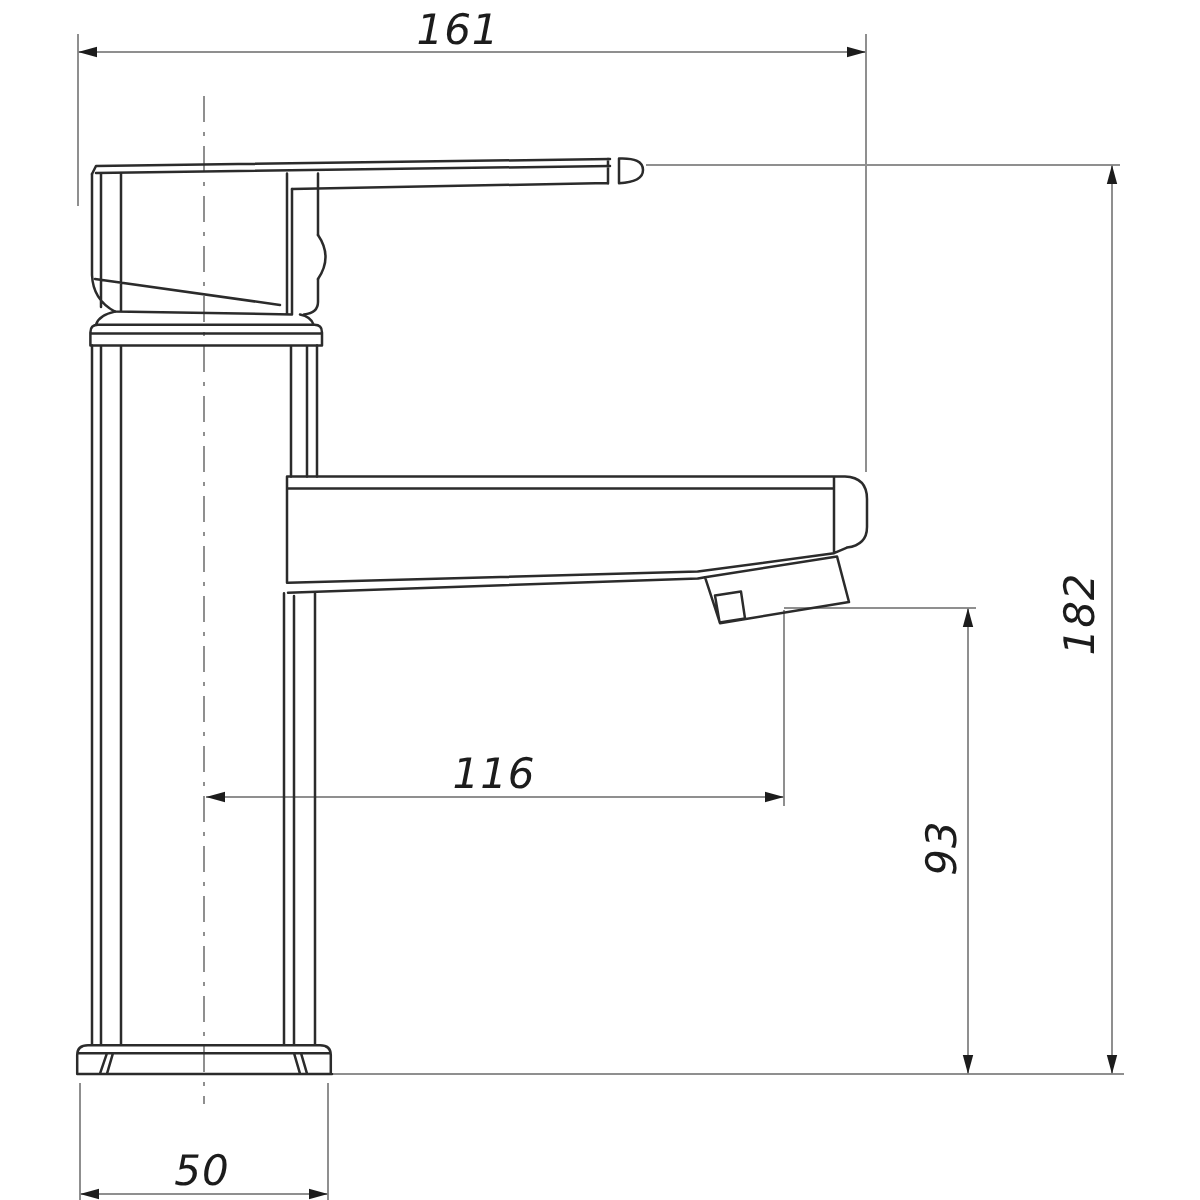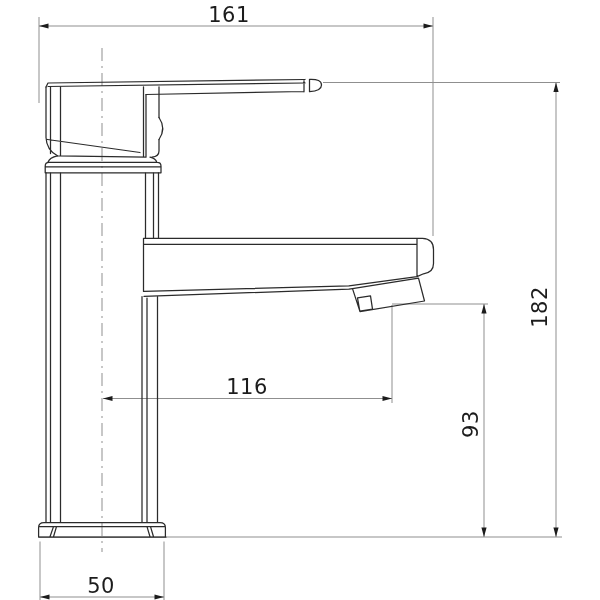--- a/index.html
+++ b/index.html
@@ -9,20 +9,21 @@
     height: 600px;
     background: var(--background, #ffffff);
     font-family: "DejaVu Sans", "Liberation Sans", sans-serif;
   }
   .page {
     position: relative;
     width: 600px;
     height: 600px;
     background: var(--background, #ffffff);
     overflow: hidden;
+    font-style: italic;
   }
   svg { display: block; }
   .dimline {
     stroke: var(--dimension-lines, #8f8f8f);
     stroke-width: 1;
     fill: none;
   }
   .centerline {
     stroke: var(--dimension-lines, #9a9a9a);
     stroke-width: 1;

